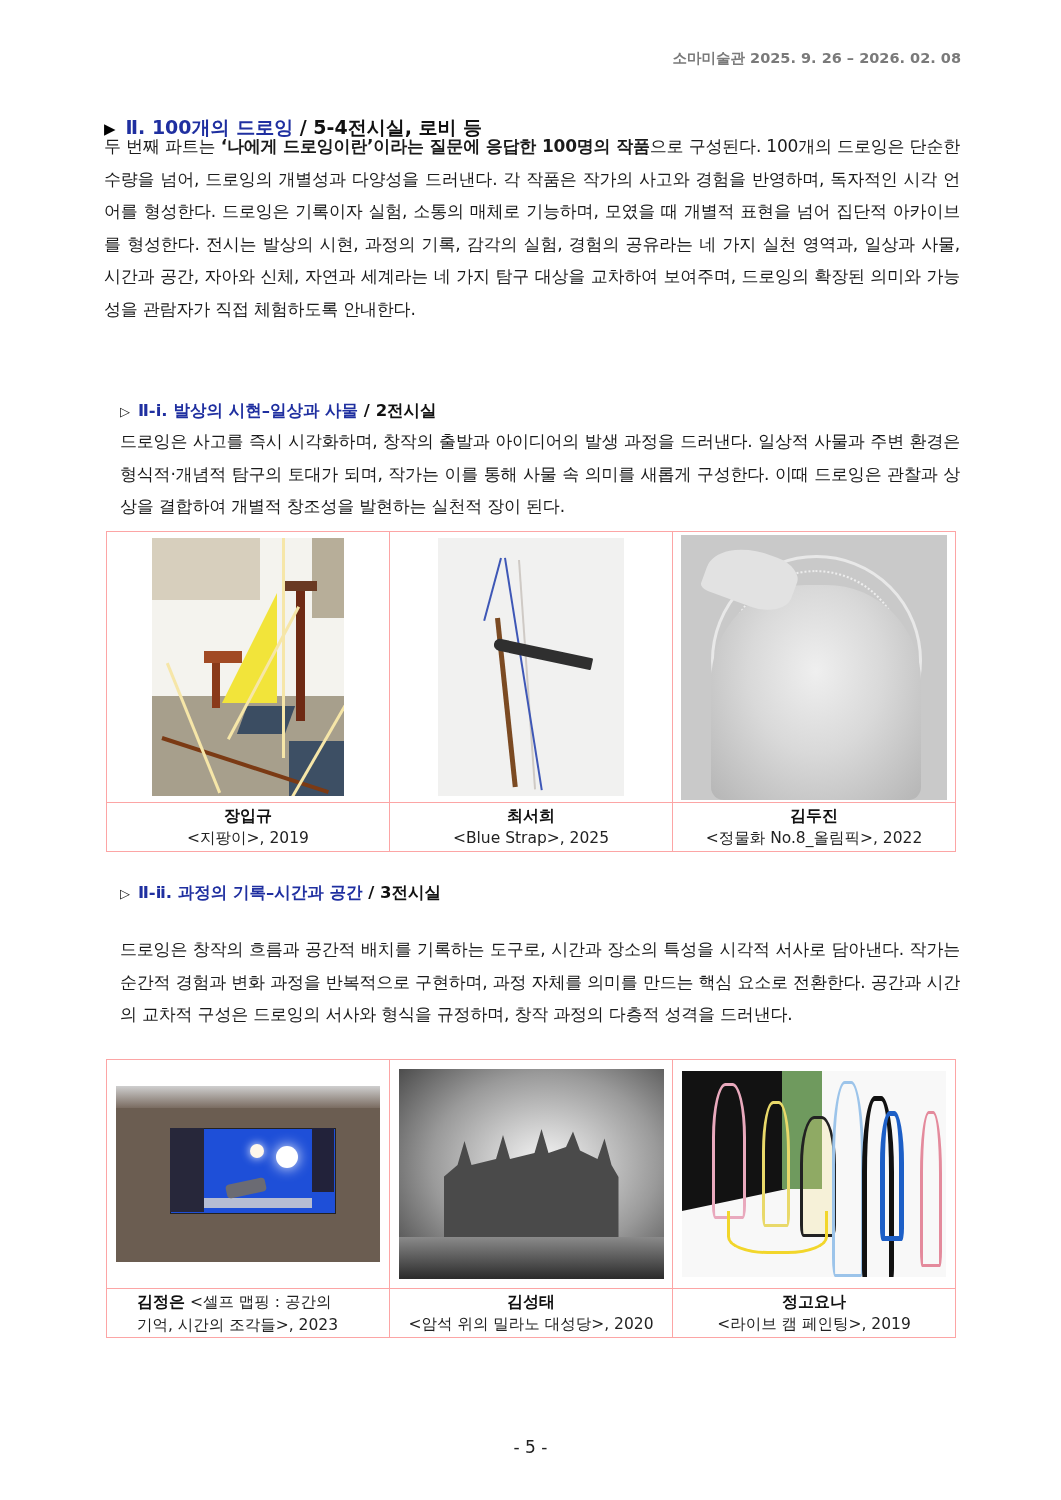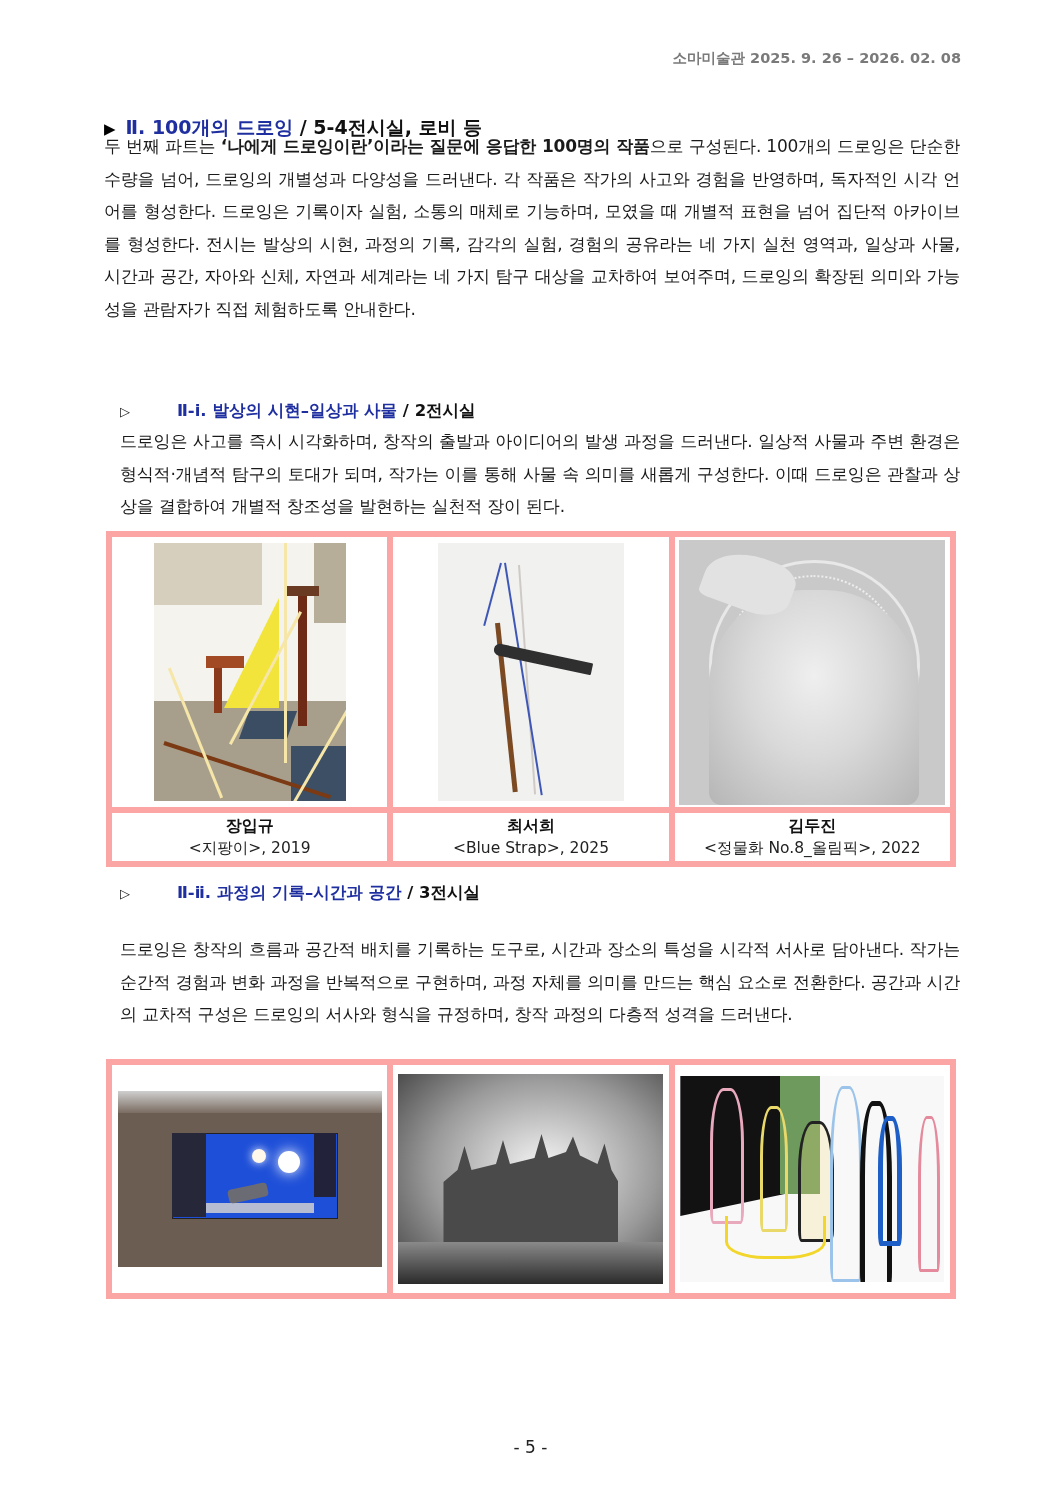--- a/index.html
+++ b/index.html
@@ -31,31 +31,31 @@
     .para b { font-weight: bold; }
     .p1 { left: 104px; top: 130px; width: 856px; }
     .p2 { left: 120px; top: 425px; width: 840px; }
     .p3 { left: 120px; top: 933px; width: 840px; }
 
     .h3 {
       position: absolute; left: 120px; font-size: 16.5px; font-weight: bold;
       line-height: 26px; white-space: nowrap;
     }
     .h3 .tri { font-size: 13px; margin-right: 8px; color: #111; font-weight: normal; }
-    .h3 .blue { color: #1f2fa0; margin-left: 39px; }
+    .h3 .blue { color: #1f2fa0; }
     .h3 .rest { color: #111; }
     .h3a { top: 398px; }
     .h3b { top: 880px; }
 
     table.works {
       position: absolute; left: 106px; border-collapse: collapse;
       table-layout: fixed; width: 850px;
     }
     table.works td {
-      border: 6px solid #fca5a5; padding: 0; text-align: center; vertical-align: middle;
+      border: 1px solid #fca5a5; padding: 0; text-align: center; vertical-align: middle;
     }
     .t1 { top: 531px; }
     .t2 { top: 1059px; }
     .imgcell { height: 270px; }
     .t2 .imgcell { height: 228px; }
     .cap { height: 48px; font-size: 15.5px; line-height: 23px; }
     .cap .name { font-weight: bold; font-size: 16px; }
     .cap .title { color: #222; }
     .cap-left { text-align: left !important; padding-left: 30px !important; }
 
@@ -228,16 +228,30 @@
         <div class="fig" style="left:80px;top:30px;width:22px;height:120px;border-color:#e9d96a;"></div>
         <div class="fig" style="left:118px;top:45px;width:30px;height:115px;border-color:#222;background:rgba(240,220,120,0.25);"></div>
         <div class="fig" style="left:150px;top:10px;width:26px;height:190px;border-color:#9cc4ea;"></div>
         <div class="fig" style="left:180px;top:25px;width:22px;height:180px;border-color:#111;border-width:5px;"></div>
         <div class="fig" style="left:198px;top:40px;width:14px;height:120px;border-color:#1d5fc7;border-width:5px;"></div>
         <div class="fig" style="left:238px;top:40px;width:16px;height:150px;border-color:#e48a9c;"></div>
         <div style="position:absolute;left:45px;top:140px;width:95px;height:40px;border:3px solid #f2d62b;border-top:none;border-radius:0 0 40% 40%;"></div>
       </div>
     </td>
   </tr>
+  <tr>
+    <td class="cap cap-left">
+      <div><span class="name">김정은</span><span class="title"> &lt;셀프 맵핑 : 공간의</span></div>
+      <div class="title">기억, 시간의 조각들&gt;, 2023</div>
+    </td>
+    <td class="cap">
+      <div class="name">김성태</div>
+      <div class="title">&lt;암석 위의 밀라노 대성당&gt;, 2020</div>
+    </td>
+    <td class="cap">
+      <div class="name">정고요나</div>
+      <div class="title">&lt;라이브 캠 페인팅&gt;, 2019</div>
+    </td>
+  </tr>
 </tbody>
   </table>
 
 <div class="pageno">- 5 -</div>
 
 </body></html>

